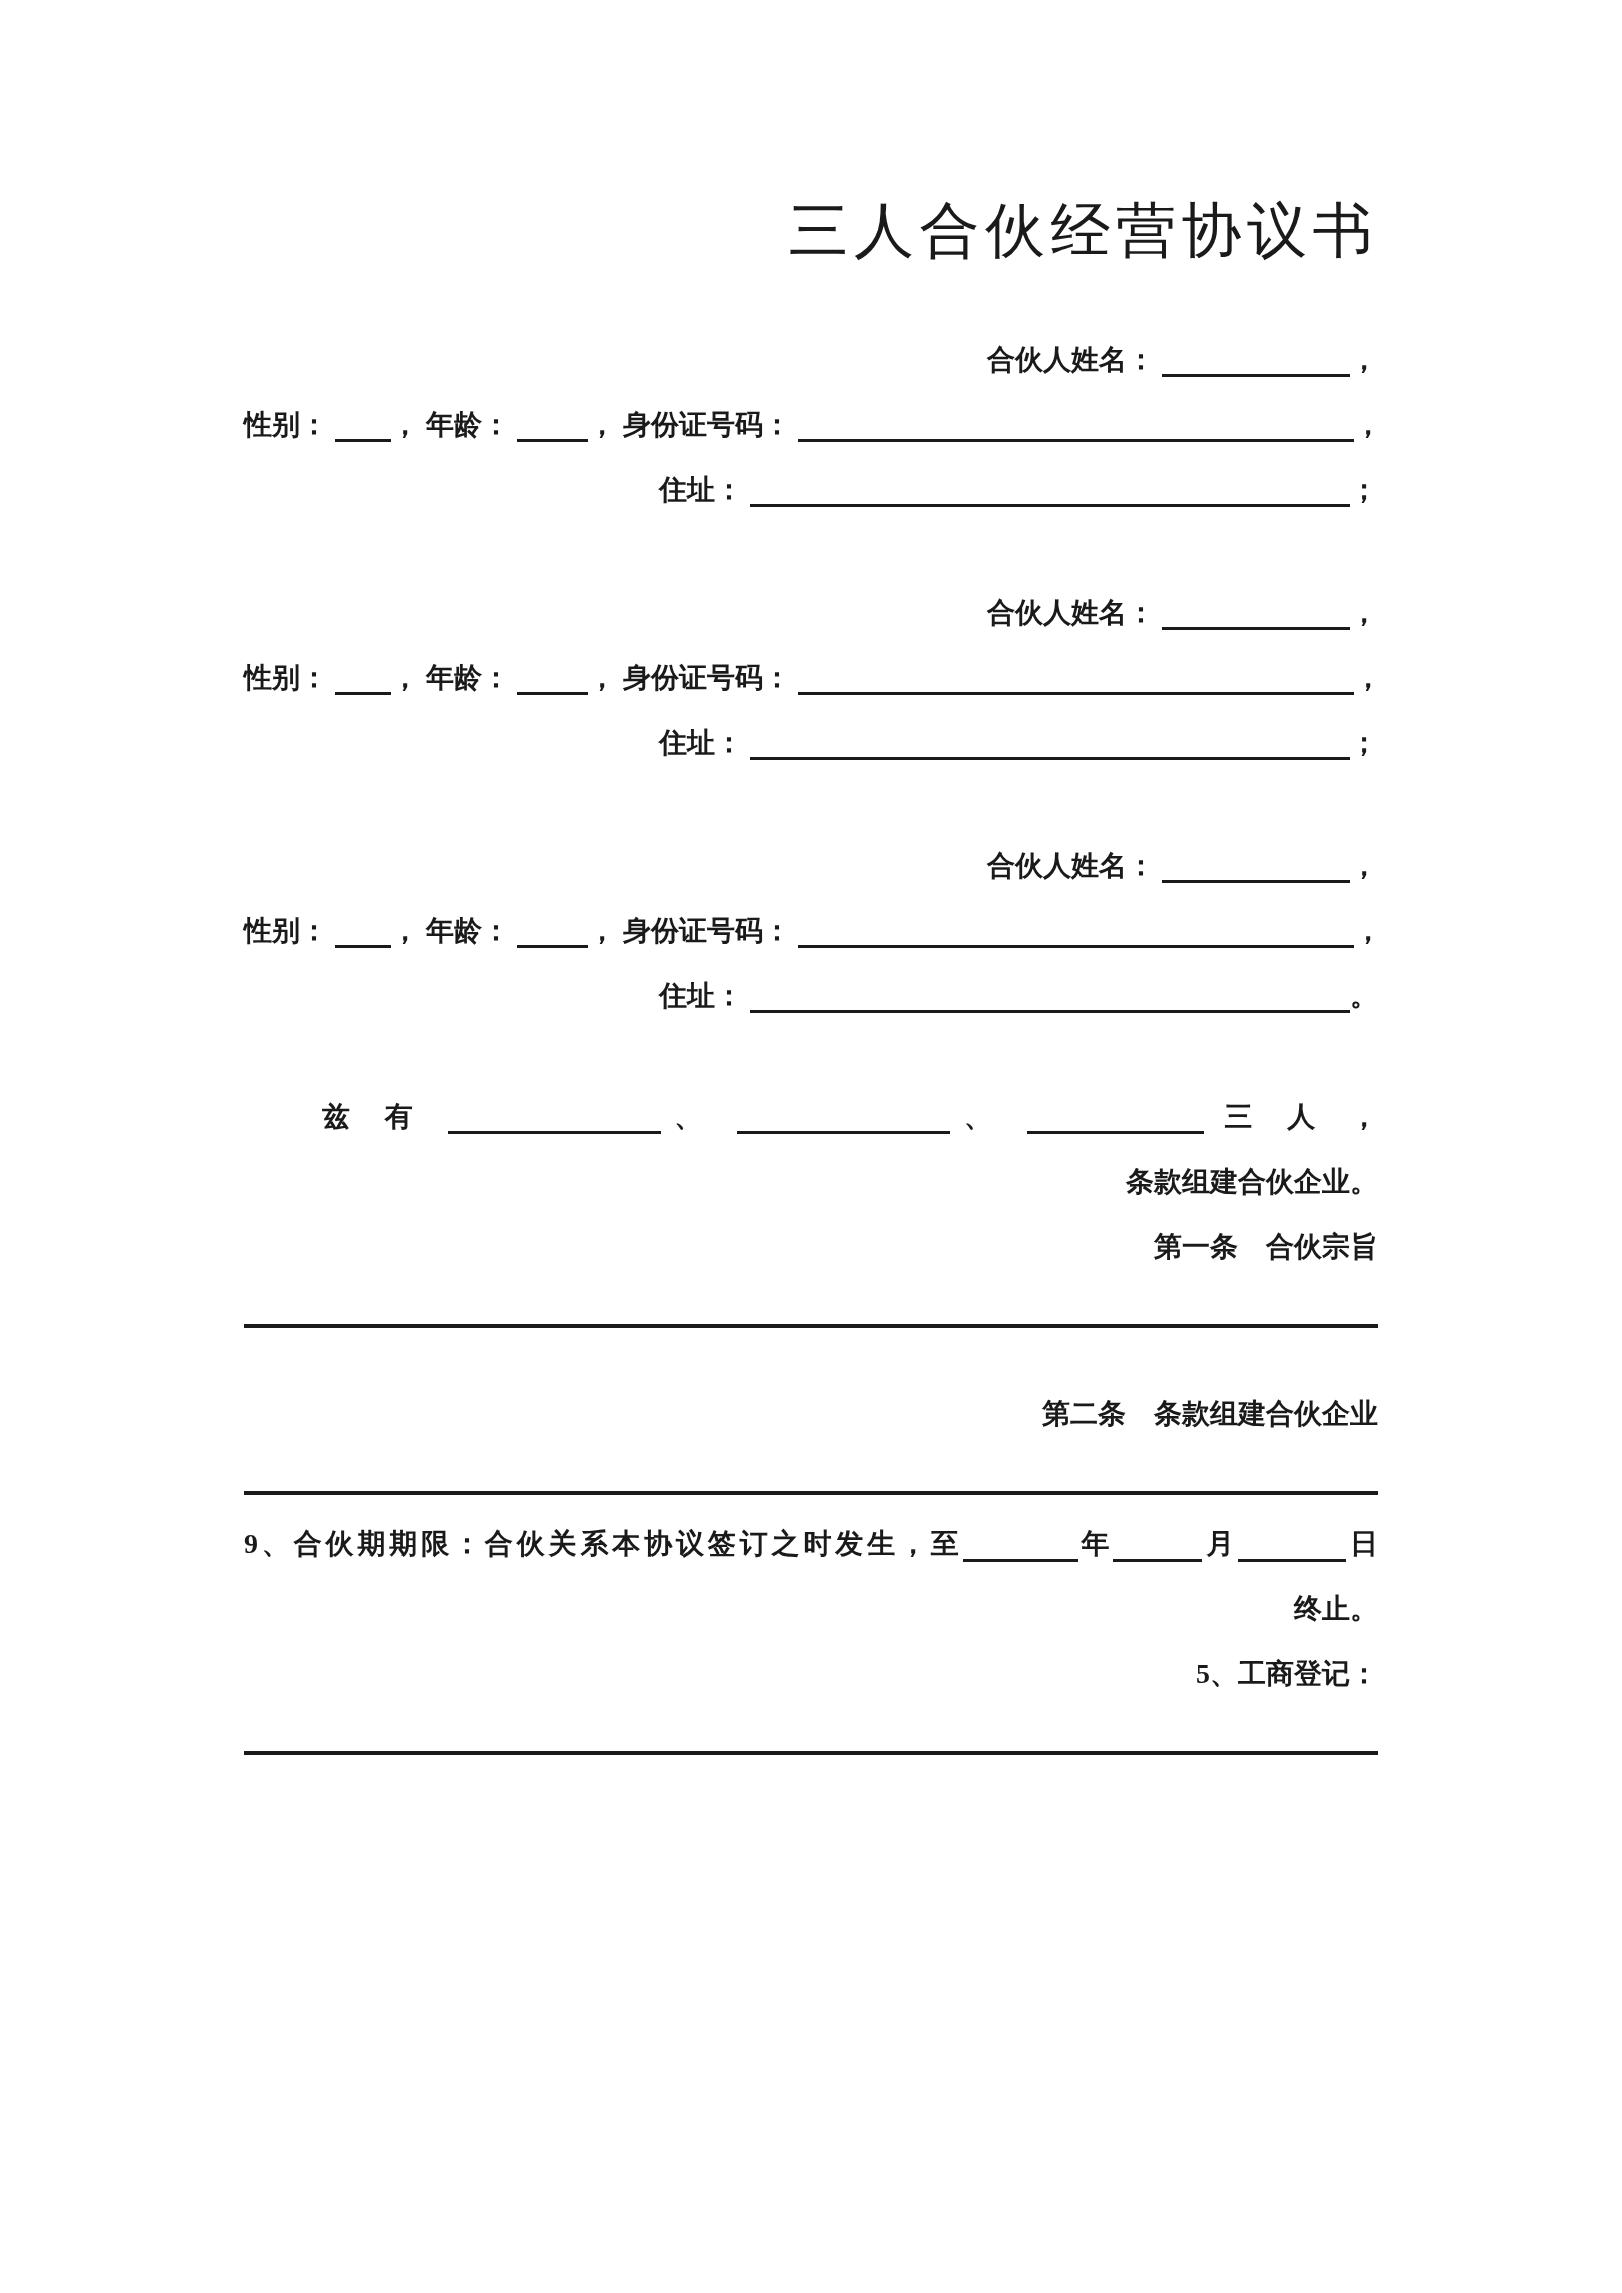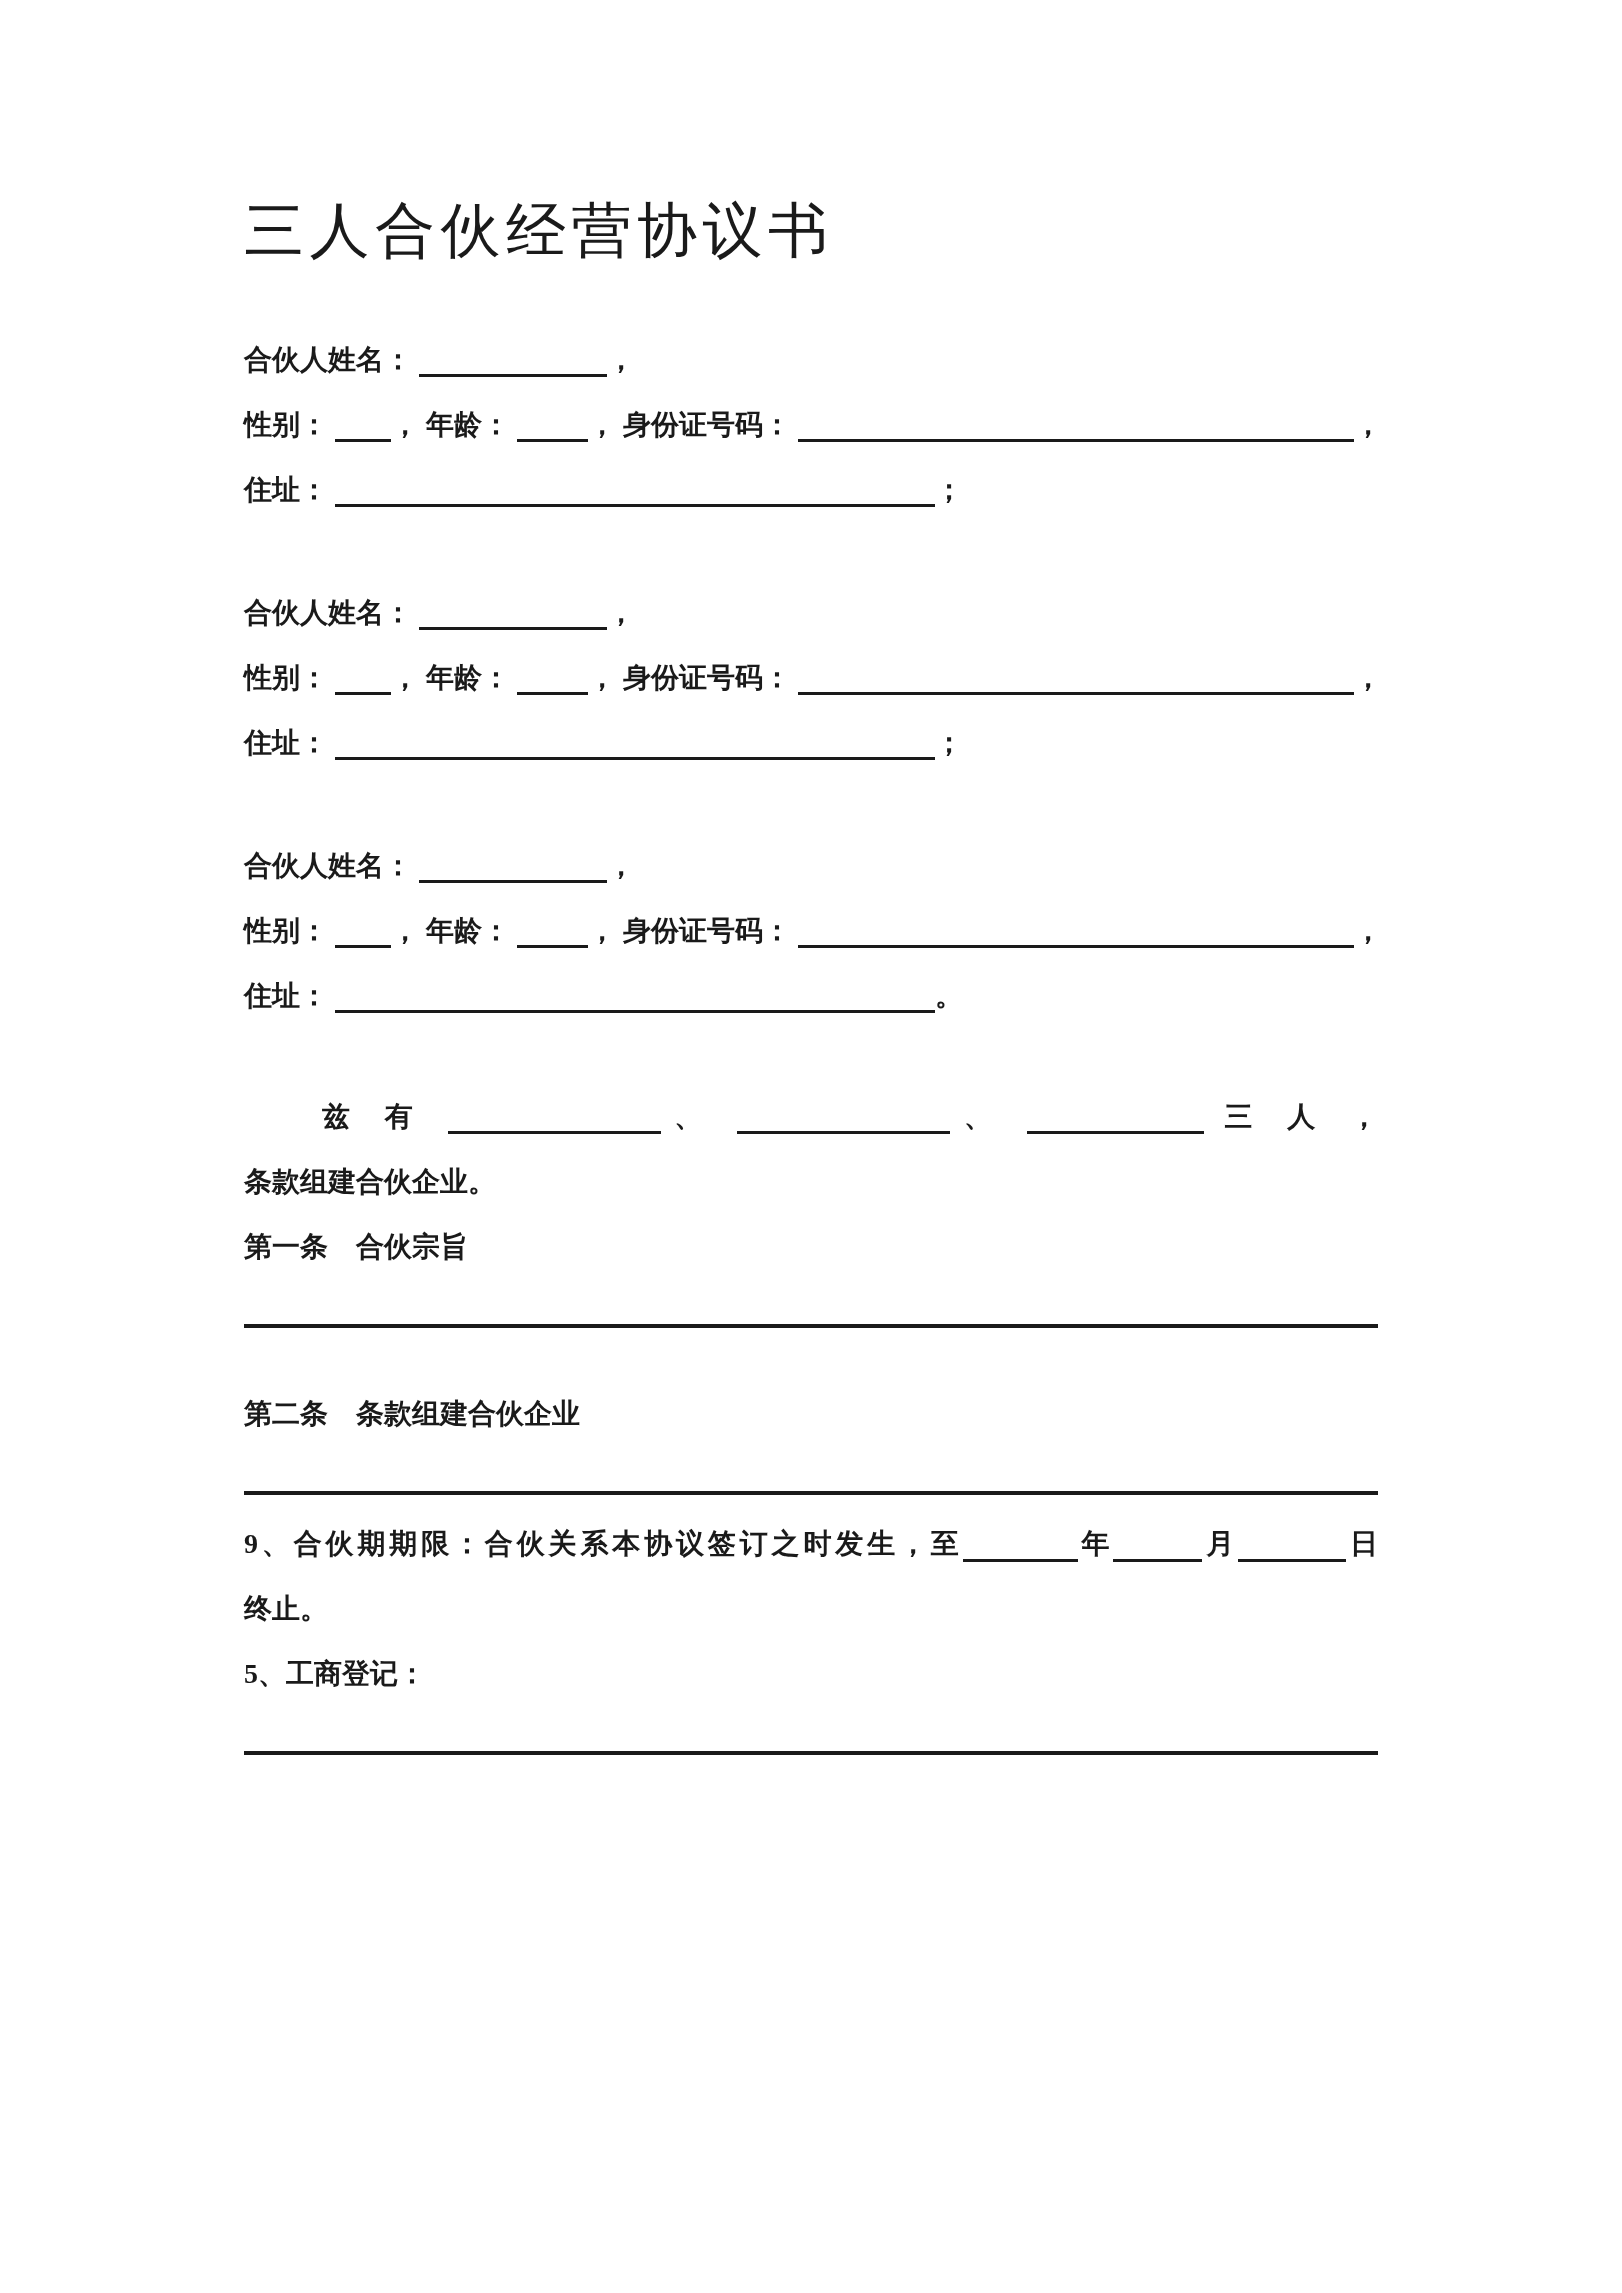--- a/index.html
+++ b/index.html
@@ -11,29 +11,30 @@
     overflow: hidden;
   }
   .page { padding: 193px 245px 0 244px; }
 
   .title {
     margin: 0;
     font-size: 60px;
     font-weight: 400;
     letter-spacing: 5.5px;
     line-height: 76px;
-    text-align: left;
+    text-align: right;
     white-space: nowrap;
   }
 
   .line {
     font-size: 28px;
     font-weight: 700;
     line-height: 65px;
     white-space: nowrap;
+    text-align: right;
   }
   .justify {
     white-space: normal;
     text-align: justify;
     text-align-last: justify;
   }
   .indent { text-indent: 78px; }
 
   .partner-block { margin-top: 58px; }
   .preamble { margin-top: 56px; }

